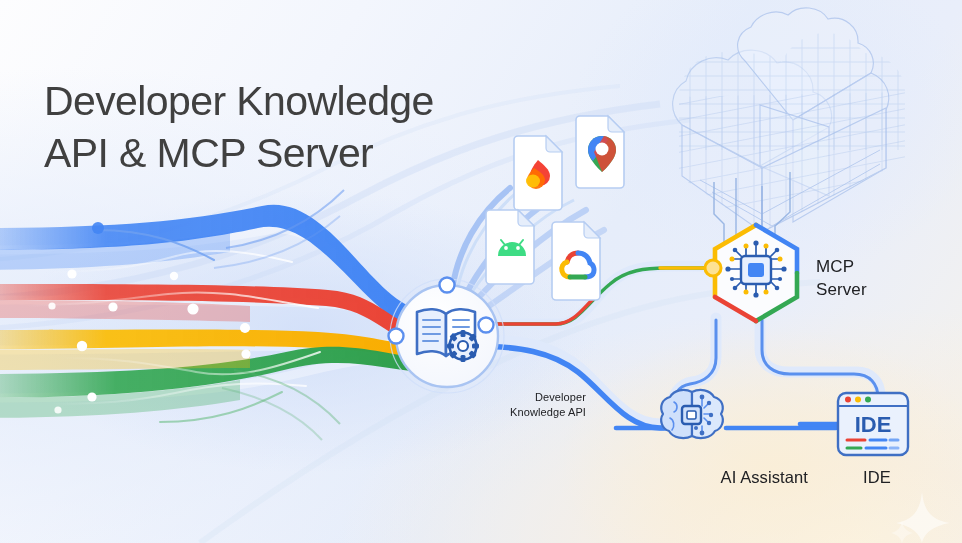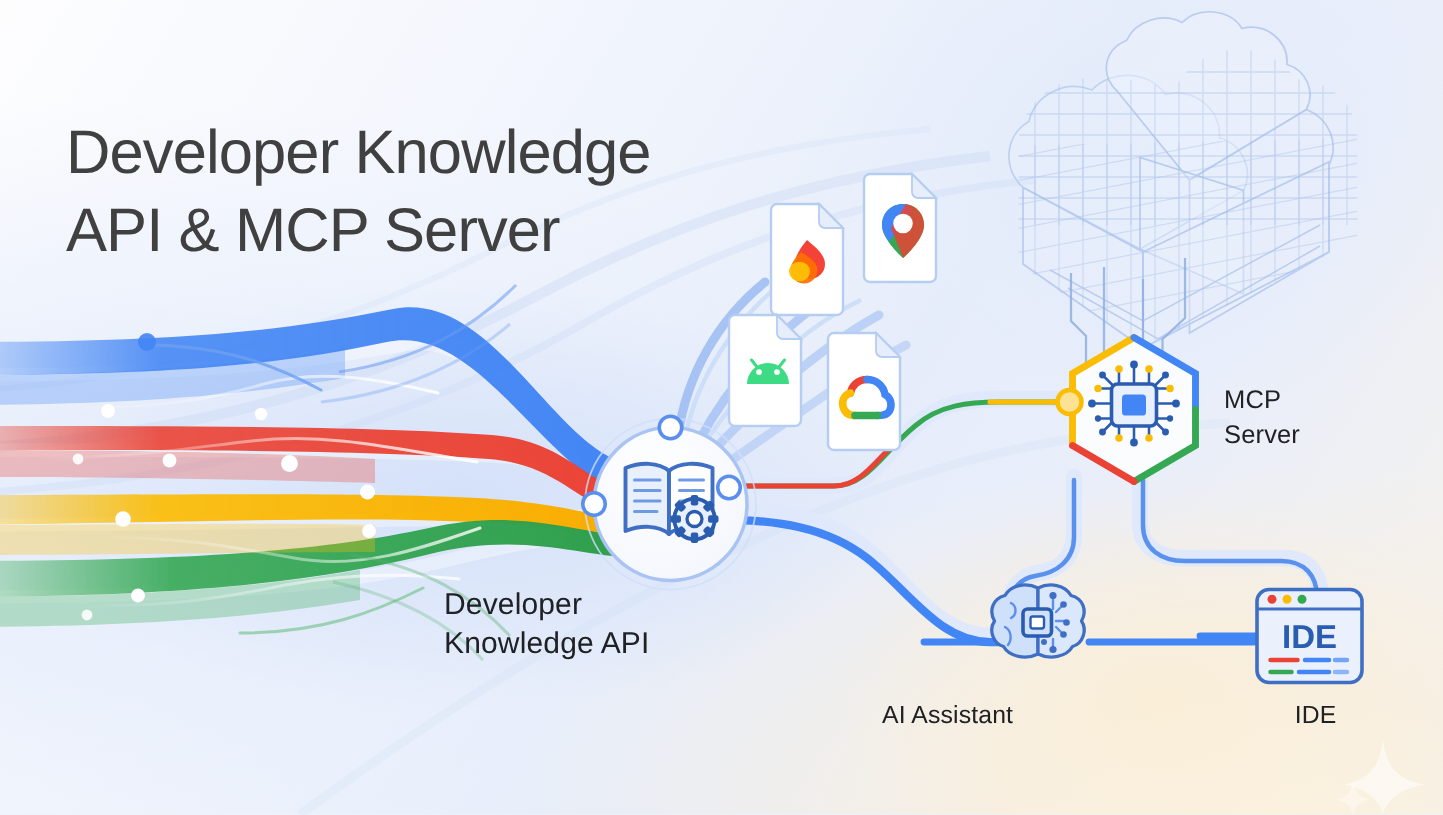--- a/index.html
+++ b/index.html
@@ -38,23 +38,23 @@
   .title {
     position:absolute; left:44px; top:76px;
     font-size:41px; line-height:1.26; font-weight:500;
     letter-spacing:-.6px; color:#404040; white-space:pre-line;
   }
   
   .label {
     position:absolute; color:#202124; font-weight:500;
     letter-spacing:.1px; white-space:pre-line;
   }
-  #lbl-api   { left:296px; top:390px; width:290px; text-align:left; font-size:20px; line-height:1.32; }
+  #lbl-api   { left:296px; top:390px; width:290px; text-align:right; font-size:11px; line-height:1.32; }
   #lbl-mcp   { left:816px; top:255px; width:150px; text-align:left;   font-size:17px;   line-height:1.38; }
-  #lbl-ai    { left:588px; top:468px; width:220px; text-align:left; font-size:16.5px; }
+  #lbl-ai    { left:588px; top:468px; width:220px; text-align:right; font-size:16.5px; }
   #lbl-ide   { left:812px; top:468px; width:130px; text-align:center; font-size:16.5px; }
 </style>
 </head>
 <body>
 
 <div id="stage">
 
   <div class="bg-base"></div>
   <div class="bg-wash-a"></div>
   <div class="bg-wash-b"></div>

